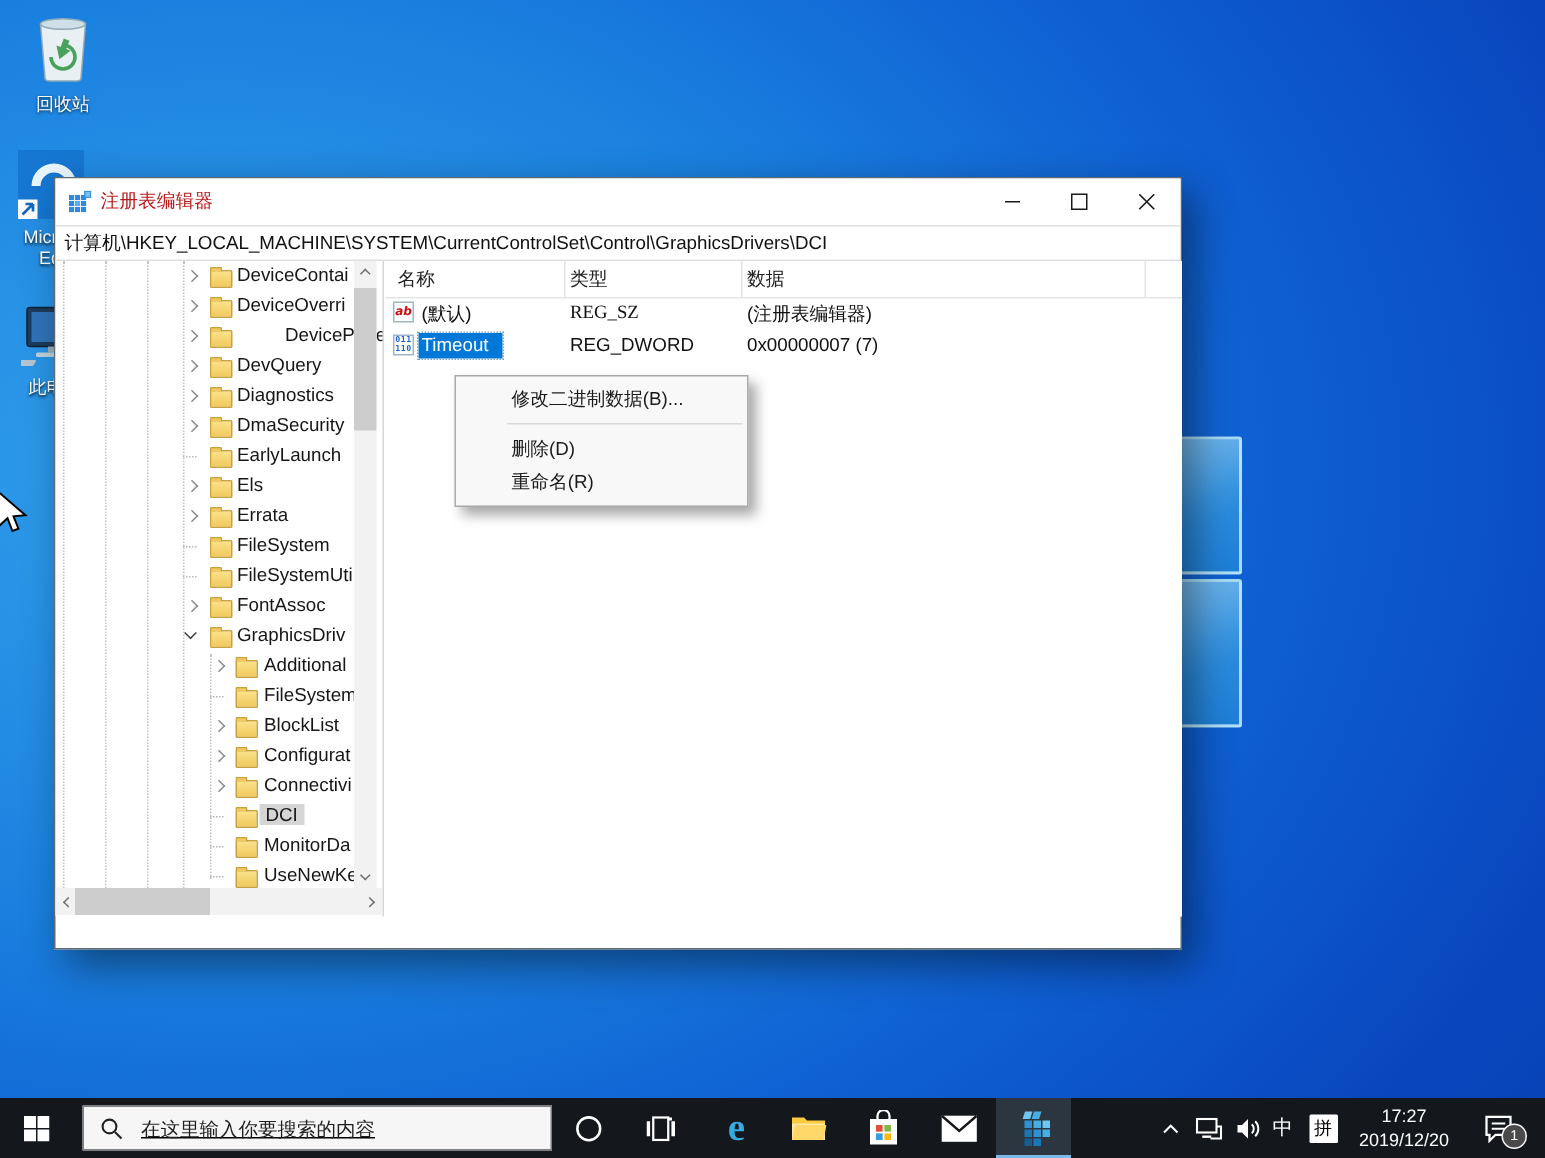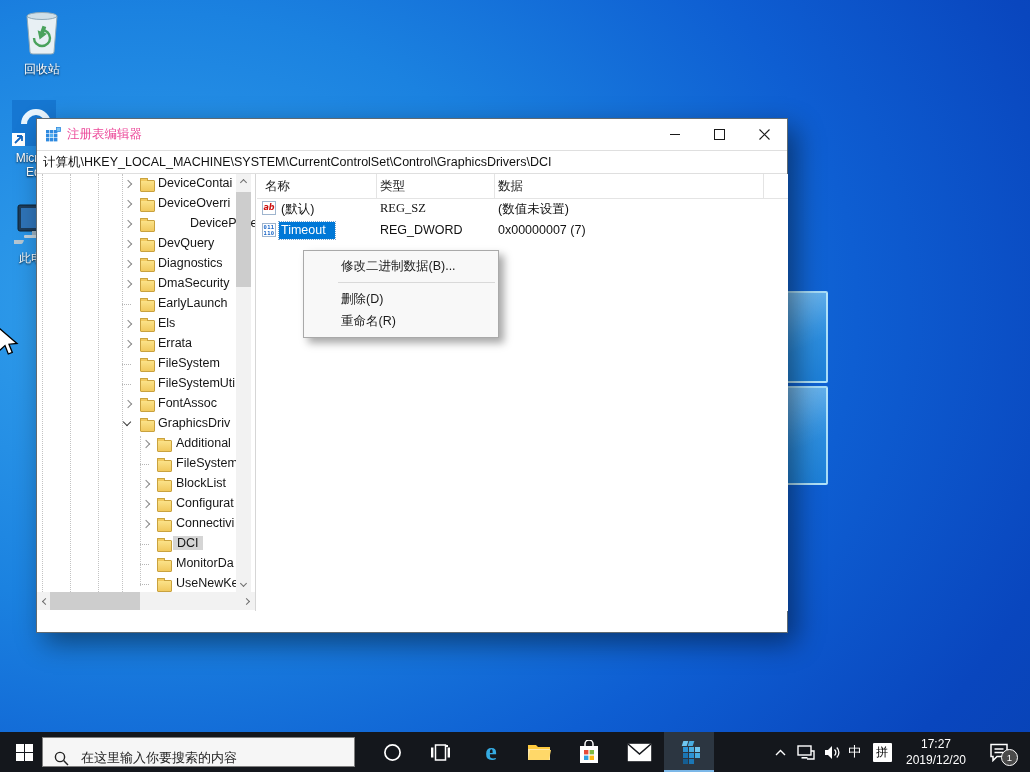--- a/index.html
+++ b/index.html
@@ -19,21 +19,21 @@
   .dlabel{display:block;margin-top:2px;}
 
   
   #cursor{position:absolute;left:-3px;top:327px;z-index:200;}
 
   
   #regwin{position:absolute;left:36px;top:118px;width:752px;height:515px;background:#fff;
     border:1px solid #5f6a72;box-shadow:8px 10px 26px rgba(0,0,0,.45);z-index:10;box-sizing:border-box;}
   .titlebar{height:31px;display:flex;align-items:center;background:#fff;}
   .title-ic{margin:0 6px 0 9px;display:flex;}
-  .title-text{font-size:12.5px;color:#ec4899;flex:1;}
+  .title-text{font-size:12.5px;color:#b91c1c;flex:1;}
   .wbtn{width:45px;height:31px;display:flex;align-items:center;justify-content:center;}
   .min-glyph{width:10px;height:0;border-top:1px solid #1a1a1a;display:block;}
   .max-glyph{width:9px;height:9px;border:1px solid #1a1a1a;display:block;}
 
   .menubar{height:22px;display:flex;align-items:center;font-size:12.5px;color:#111;background:#fff;padding-left:4px;}
   .mbi{padding:2px 8px;}
 
   .addrbar{height:22px;border-top:1px solid #dfdfdf;border-bottom:1px solid #dfdfdf;display:flex;align-items:center;
     font-size:12.5px;color:#111;padding-left:6px;background:#fff;white-space:nowrap;overflow:hidden;}
 
@@ -81,22 +81,22 @@
     box-shadow:5px 5px 8px rgba(0,0,0,.35);z-index:50;padding:4px 0 5px 0;box-sizing:border-box;}
   .mitem{position:relative;height:22px;line-height:22px;padding-left:37px;font-size:12.5px;color:#1a1a1a;white-space:nowrap;}
   .mitem.bold{font-weight:bold;}
   .msep{height:0;border-top:1px solid #d9d9d9;margin:5px 3px 5px 34px;}
   .rbox{position:absolute;left:29px;top:-1px;width:83px;height:23px;border:3px solid #ee1522;box-sizing:border-box;pointer-events:none;}
 
   
   #taskbar{position:absolute;left:0;bottom:0;width:1030px;height:40px;background:#14171c;z-index:90;}
   .tb{position:absolute;top:0;height:40px;display:flex;align-items:center;justify-content:center;}
   .tb-active{background:rgba(130,170,200,.22);box-shadow:inset 0 -2px 0 #7cb8e8;}
-  .searchbox{position:absolute;left:42px;top:5px;width:313px;height:30px;background:#f6f6f6;border:1px solid #7e7e7e;
-    display:flex;align-items:flex-end;box-sizing:border-box;}
+  .searchbox{position:absolute;left:55px;top:5px;width:313px;height:30px;background:#f6f6f6;border:1px solid #7e7e7e;
+    display:flex;align-items:center;box-sizing:border-box;text-decoration:underline;}
   .search-input{border:none;outline:none;background:transparent;font-size:13px;width:250px;font-family:"Liberation Sans","DejaVu Sans",sans-serif;}
   .search-input::placeholder{color:#1f1f1f;opacity:1;}
   .tray-txt{color:#fff;font-size:13.5px;}
   .ime-box{width:19px;height:19px;background:#fff;color:#000;font-size:12px;display:flex;align-items:center;justify-content:center;border-radius:1px;}
   .clock{color:#fff;font-size:12px;text-align:center;line-height:1.35;}
   .badge{position:absolute;right:2px;bottom:6px;width:15px;height:15px;border-radius:50%;background:#4a4a4a;border:1.5px solid #fff;
     color:#fff;font-size:9.5px;display:flex;align-items:center;justify-content:center;}
 </style>
 </head>
 <body>
@@ -313,21 +313,21 @@
             <span class="vline" style="left: 237px;"></span>
             <span class="vline" style="left: 506px;"></span>
           </div>
         <div>
             <div class="lrow" style="top: 24px;">
               <span class="vicon">
                 <span class="ic-sz">ab</span>
               </span>
               <span class="cell" style="left: 24px;">(默认)</span>
               <span class="cell" style="left: 123px; font-family: Liberation Serif, serif;">REG_SZ</span>
-              <span class="cell" style="left: 241px;">(数值未设置)</span>
+              <span class="cell" style="left: 241px;">(注册表编辑器)</span>
             </div>
             <div class="lrow" style="top: 46px;">
               <span class="vicon">
                 <span class="ic-dw">
                   <i style="font-style: normal;">011</i>
                   <i style="font-style: normal;">110</i>
                 </span>
               </span>
               <span class="cell " style="left: 24px;"><span class="vsel">Timeout</span></span>
               <span class="cell" style="left: 123px;">REG_DWORD</span>

